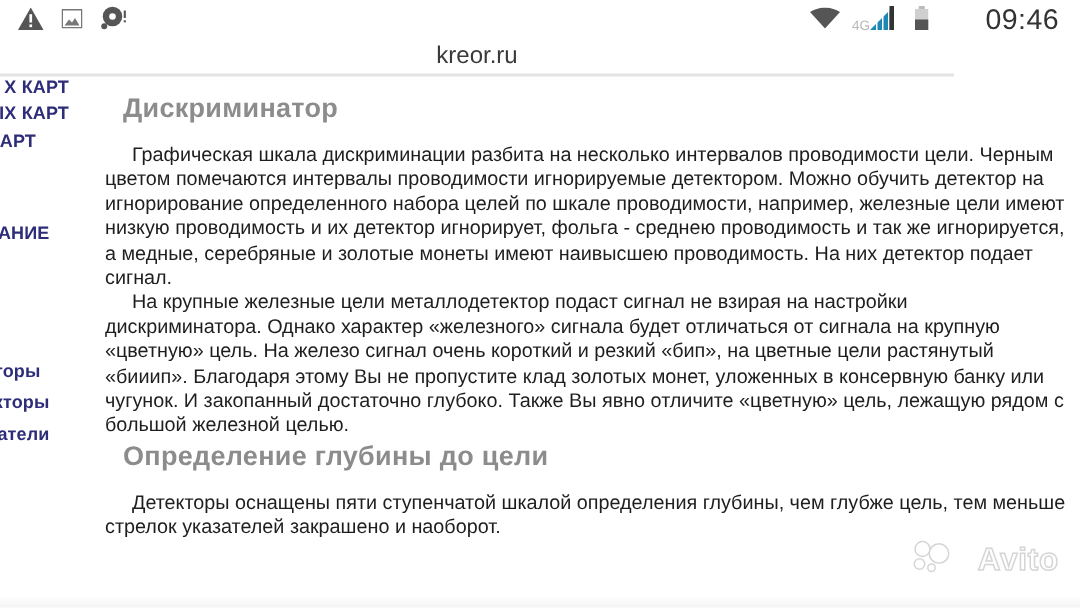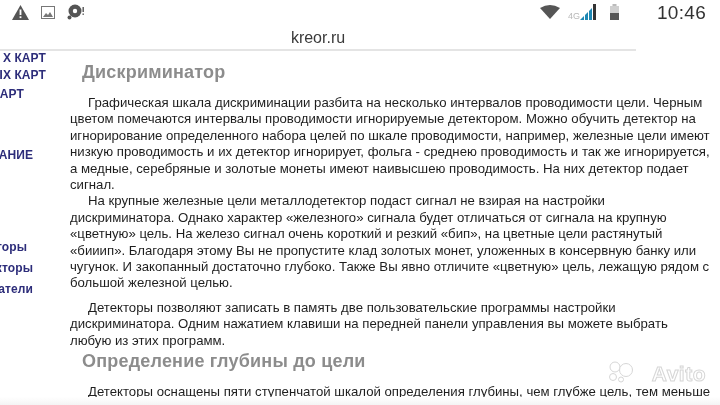--- a/index.html
+++ b/index.html
@@ -149,21 +149,21 @@
           <path d="M13 0 L16 0 L16 16 L13 16 Z" fill="#333"></path>
         </svg>
     </span>
     <span style="margin-left:14px;margin-top:2px">
       <svg width="9" height="16" viewBox="0 0 9 16">
           <rect x="2.5" y="0" width="4" height="2" fill="#bbb"></rect>
           <rect x="0" y="2" width="9" height="14" fill="#cfcfcf"></rect>
           <rect x="0" y="9" width="9" height="7" fill="#555"></rect>
         </svg>
     </span>
-    <span class="clock">10:46</span>
+    <span class="clock">09:46</span>
   </div>
 </div>
 
 <div class="url-bar">
   <span class="url-text">kreor.ru</span>
 </div>
 
 <div class="sidebar">
   <a class="sidebar-item" style="top:0px;right:14px">Х КАРТ</a>
   <a class="sidebar-item" style="top:17px;right:14px">ЫХ КАРТ</a>
@@ -174,21 +174,20 @@
   <a class="sidebar-item" style="top:231px;right:27px">атели</a>
 </div>
 
 <div class="content">
   <section>
     <h2 class="section-title">Дискриминатор</h2>
     <p class="para indent" style="margin-top:8px">Графическая шкала дискриминации разбита на несколько интервалов проводимости цели. Черным цветом помечаются интервалы проводимости игнорируемые детектором. Можно обучить детектор на игнорирование определенного набора целей по шкале проводимости, например, железные цели имеют низкую проводимость и их детектор игнорирует, фольга - среднею проводимость и так же игнорируется, а медные, серебряные и золотые монеты имеют наивысшею проводимость. На них детектор подает сигнал.</p>
     <p class="para indent">На крупные железные цели металлодетектор подаст сигнал не взирая на настройки дискриминатора. Однако характер «железного» сигнала будет отличаться от сигнала на крупную «цветную» цель. На железо сигнал очень короткий и резкий «бип», на цветные цели растянутый «бииип». Благодаря этому Вы не пропустите клад золотых монет, уложенных в консервную банку или чугунок. И закопанный достаточно глубоко. Также Вы явно отличите «цветную» цель, лежащую рядом с большой железной целью.</p>
   </section>
   <section>
-    <p class="para indent" style="margin-top:8px">Детекторы позволяют записать в память две пользовательские программы настройки дискриминатора. Одним нажатием клавиши на передней панели управления вы можете выбрать любую из этих программ.</p>
   </section>
   <section>
     <h2 class="section-title" style="margin-top:1px">Определение глубины до цели</h2>
     <p class="para indent" style="margin-top:8px">Детекторы оснащены пяти ступенчатой шкалой определения глубины, чем глубже цель, тем меньше стрелок указателей закрашено и наоборот.</p>
 
   </section>
 </div>
 
 <div class="avito">
   <span>

